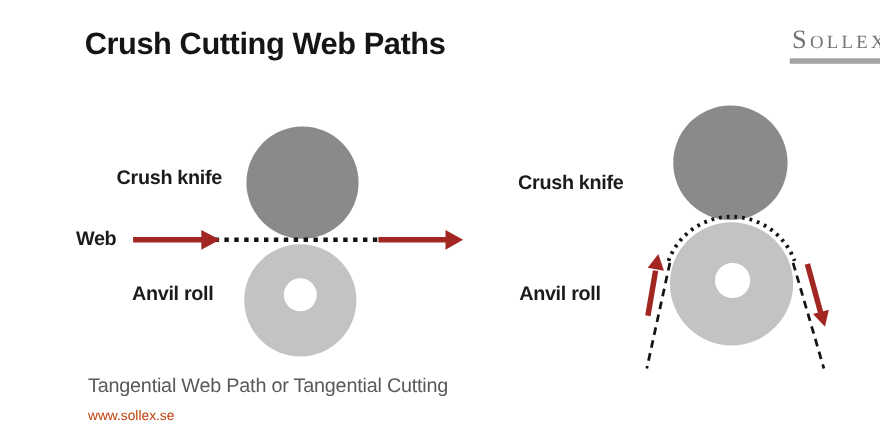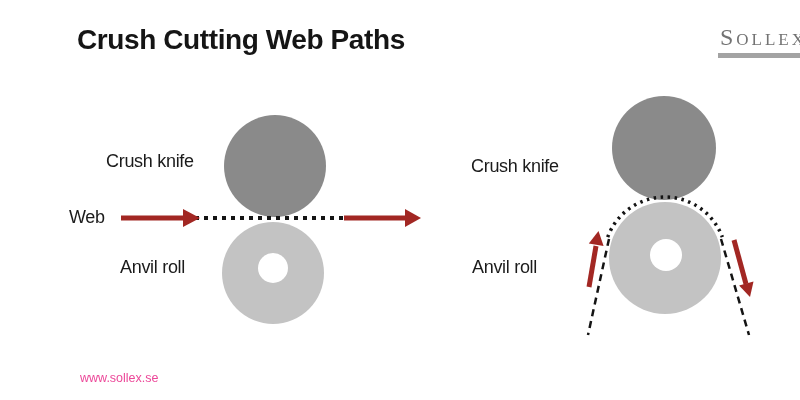--- a/index.html
+++ b/index.html
@@ -28,42 +28,42 @@
     font-variant: small-caps;
     font-size: 24px;
     line-height: 24px;
     letter-spacing: 3px;
     color: #737373;
     border-bottom: 5px solid #a3a3a3;
     padding: 0 2px 4px 2px;
   }
   .diagram-label {
     font-size: 18px;
-    font-weight: normal;
+    font-weight: bold;
     letter-spacing: -0.3px;
     color: #1b1b1b;
     white-space: nowrap;
   }
   .lbl-knife-left { left: 66px;  top: 151px; }
   .lbl-web        { left: 29px;  top: 207px; }
   .lbl-anvil-left { left: 80px;  top: 257px; }
   .lbl-knife-right{ left: 431px; top: 156px; }
   .lbl-anvil-right{ left: 432px; top: 257px; }
   .caption {
     font-size: 18px;
     color: #595959;
     letter-spacing: -0.2px;
     white-space: nowrap;
   }
   .caption-left  { left: 40px;  top: 340px; }
   .caption-right { left: 477px; top: 341px; }
   .website {
     left: 40px; top: 371px;
     font-size: 12.5px;
-    color: #ec4899;
+    color: #c2410c;
     text-decoration: none;
     white-space: nowrap;
   }
   svg.gfx { left: 0; top: 0; }
 </style>
 </head>
 <body>
 
 <div class="canvas">
 
@@ -113,16 +113,17 @@
 
   <div class="abs logo">Sollex</div>
 
   <div class="abs diagram-label lbl-knife-left">Crush knife</div>
   <div class="abs diagram-label lbl-web">Web</div>
   <div class="abs diagram-label lbl-anvil-left">Anvil roll</div>
 
   <div class="abs diagram-label lbl-knife-right">Crush knife</div>
   <div class="abs diagram-label lbl-anvil-right">Anvil roll</div>
 
+  <div class="abs caption caption-left">Tangential Web Path or Tangential Cutting</div>
 
   <a class="abs website" href="#">www.sollex.se</a>
 
 </div>
 
 </body></html>

